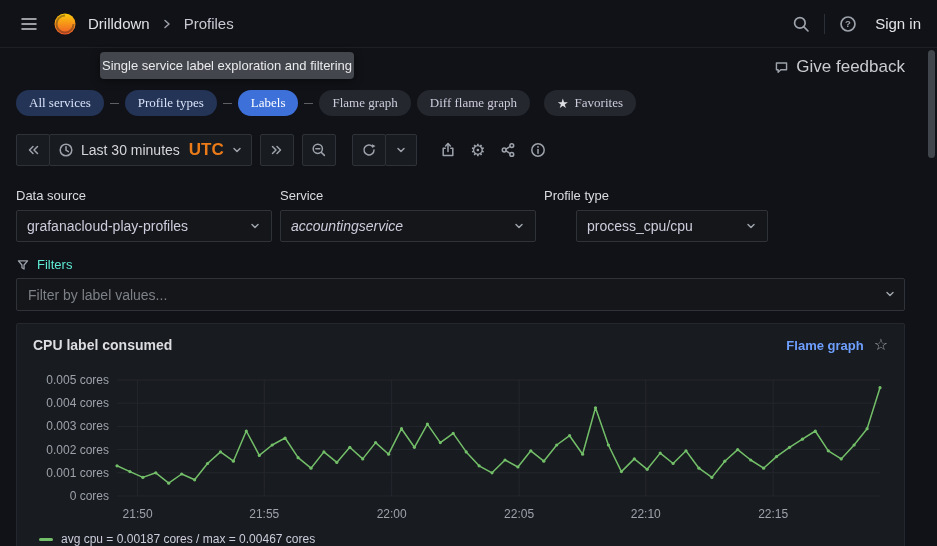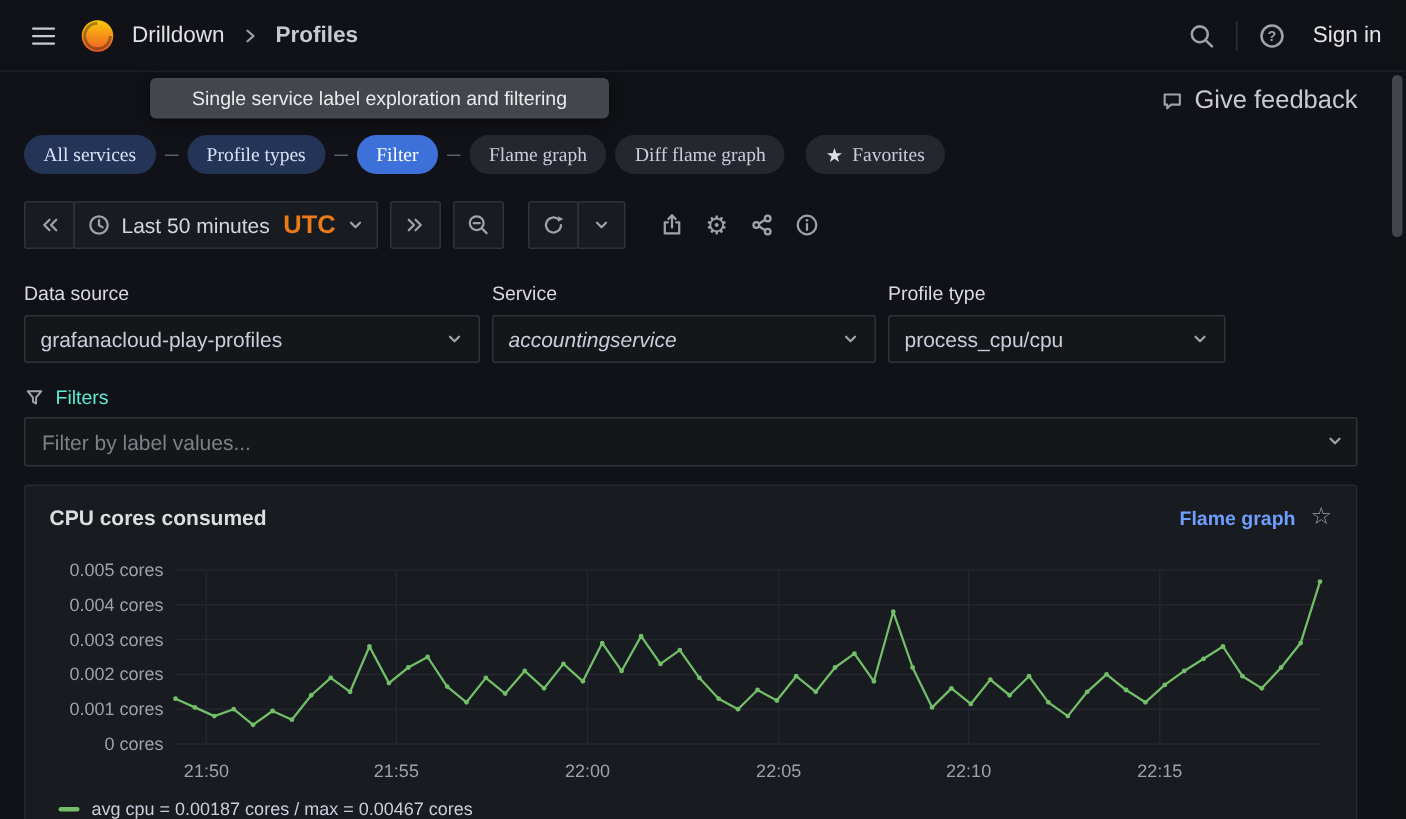--- a/index.html
+++ b/index.html
@@ -16,33 +16,33 @@
   svg.ic.bright { stroke:#c9cbd1; }
 
   
   .topnav {
     height:48px; display:flex; align-items:center; gap:10px;
     padding:0 16px; border-bottom:1px solid #1d1f26; background:#111217;
   }
   .iconbtn { background:transparent; border:none; cursor:pointer; display:flex; align-items:center; justify-content:center; padding:4px; }
   .logo { width:26px; height:26px; display:flex; align-items:center; cursor:pointer; }
   .crumb-app { color:#e0e1e6; font-size:15px; font-weight:500; text-decoration:none; cursor:pointer; }
-  .crumb-page { color:#c7c9d1; font-size:15px;font-weight:bold; }
+  .crumb-page { color:#c7c9d1; font-size:15px; }
   .spacer { flex:1; }
   .vdiv { width:1px; height:20px; background:#2c2f36; }
   .signin { color:#e3e4e8; font-size:15px; text-decoration:none; cursor:pointer; margin-left:4px; }
 
   
   .page { padding:0 32px 0 16px; }
 
   .subheader { height:38px; display:flex; align-items:center; justify-content:flex-end; }
   .tooltip {
     position:absolute; left:100px; top:52px; z-index:6;
     background:#43464d; color:#e9eaec; font-size:13px;
-    padding:6px 28px; border-radius:4px; box-shadow:0 2px 10px rgba(0,0,0,.45);
+    padding:6px 2px; border-radius:4px; box-shadow:0 2px 10px rgba(0,0,0,.45);
     white-space:nowrap;
   }
   .feedback { display:flex; align-items:center; gap:7px; color:#c9cbd1; font-size:17px; cursor:pointer; text-decoration:none; }
 
   
   .tabs { display:flex; align-items:center; gap:6px; margin-top:4px;font-family:Liberation Serif, serif; }
   .pill {
     height:26px; padding:0 13px; border-radius:14px; border:none; cursor:pointer;
     display:inline-flex; align-items:center; gap:6px;
     background:#25272e; color:#ccccdc; font-size:13px; font-family:inherit; white-space:nowrap;
@@ -70,21 +70,21 @@
   
   .fields { display:flex; gap:8px; margin-top:22px; }
   .field { display:flex; flex-direction:column; gap:7px; }
   .field-label { font-size:13px; font-weight:500; color:#dadbe0; }
   .select {
     height:32px; padding:0 10px; cursor:pointer;
     background:#141619; border:1px solid #2f3238; border-radius:2px;
     display:flex; align-items:center; justify-content:space-between; gap:8px;
     font-size:14px; color:#ccccdc;
   }
-  .w-ds { width:304px; } .w-svc { width:256px;font-style:italic; } .w-pt { width:225px; }
+  .w-ds { width:256px; } .w-svc { width:256px;font-style:italic; } .w-pt { width:192px;margin-left:32px; }
 
   
   .filters-label { display:flex; align-items:center; gap:7px; margin-top:15px; font-size:13px; font-weight:500; color:#5eead4; }
   .filter-wrap { position:relative; margin-top:6px; }
   .filter-input {
     width:100%; height:33px; background:#141619; border:1px solid #2f3238; border-radius:2px;
     color:#ccccdc; font-size:14px; font-family:inherit; padding:0 16px 0 11px; outline:none;
   }
   .filter-input::placeholder { color:#7d8087; }
   .filter-caret { position:absolute; right:9px; top:10px; }
@@ -174,21 +174,21 @@
   <div class="tabs">
     <button class="pill visited">
       <span>All services</span>
     </button>
     <span class="connector"></span>
     <button class="pill visited">
       <span>Profile types</span>
     </button>
     <span class="connector"></span>
     <button class="pill active">
-      <span>Filter</span>
+      <span>Labels</span>
     </button>
     <span class="connector"></span>
     <button class="pill">
       <span>Flame graph</span>
     </button>
     <button class="pill">
       <span>Diff flame graph</span>
     </button>
     <button class="pill" style="margin-left:8px;">
       <span class="star">★</span>
@@ -206,21 +206,21 @@
             </svg>
         </span>
       </button>
       <button class="tb-btn">
         <span>
           <svg class="ic" width="16" height="16" viewBox="0 0 16 16">
               <circle cx="8" cy="8" r="5.8"></circle>
               <polyline points="8,4.8 8,8.2 10.4,9.6"></polyline>
             </svg>
         </span>
-        <span>Last 50 minutes</span>
+        <span>Last 30 minutes</span>
         <span class="utc">UTC</span>
         <span>
           <svg class="ic" width="12" height="12" viewBox="0 0 12 12">
               <polyline points="3,4.5 6,7.5 9,4.5"></polyline>
             </svg>
         </span>
       </button>
     </div>
     <span class="tb-gap"></span>
     <button class="tb-btn">
@@ -342,21 +342,21 @@
     <input class="filter-input" type="text" placeholder="Filter by label values..." style="">
     <span class="filter-caret">
       <svg class="ic" width="12" height="12" viewBox="0 0 12 12">
           <polyline points="3,4.5 6,7.5 9,4.5"></polyline>
         </svg>
     </span>
   </div>
 
   <section class="panel">
     <div class="panel-header">
-      <span class="panel-title">CPU cores consumed</span>
+      <span class="panel-title">CPU label consumed</span>
       <div class="panel-actions">
         <a class="flame-link">Flame graph</a>
         <button class="star-outline">
           <span>☆</span>
         </button>
       </div>
     </div>
     <svg id="chart-svg" viewBox="0 0 855 170" preserveAspectRatio="none">
         <line x1="84" y1="136" x2="847" y2="136" stroke="#24272d" stroke-width="1"></line>
         <text x="76" y="140" text-anchor="end" fill="#9da2ab" font-size="12">0 cores</text>

